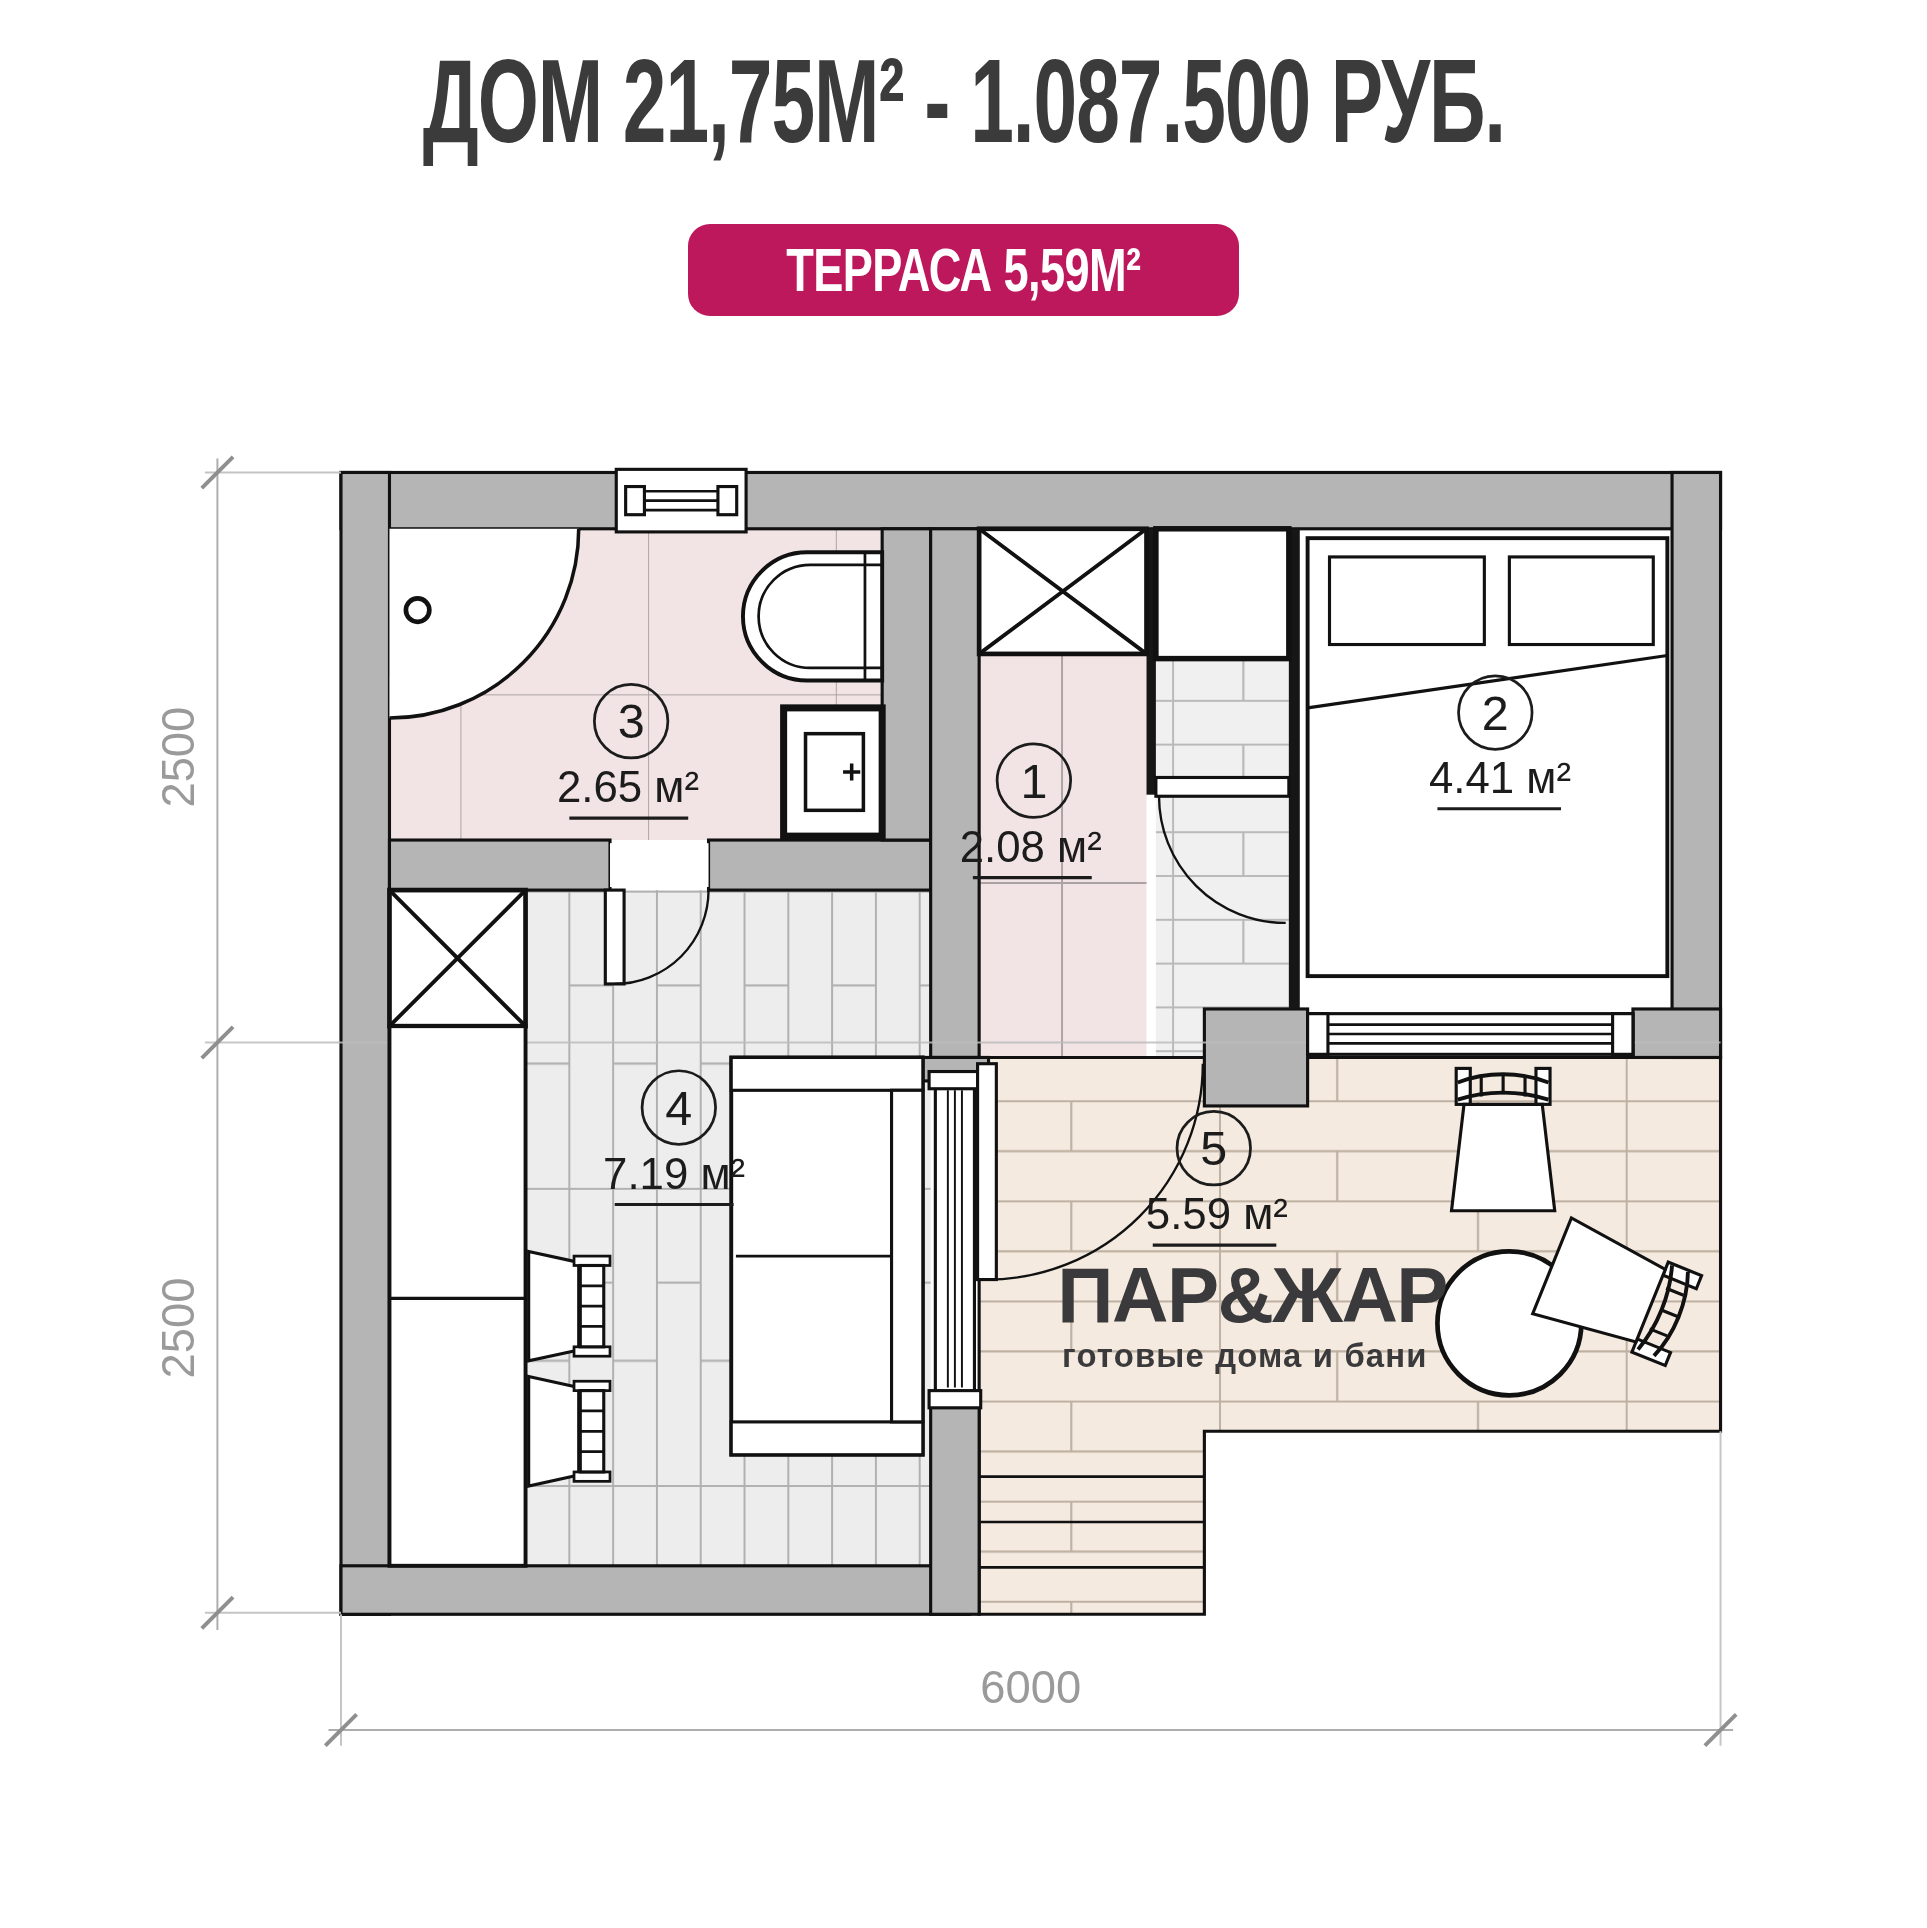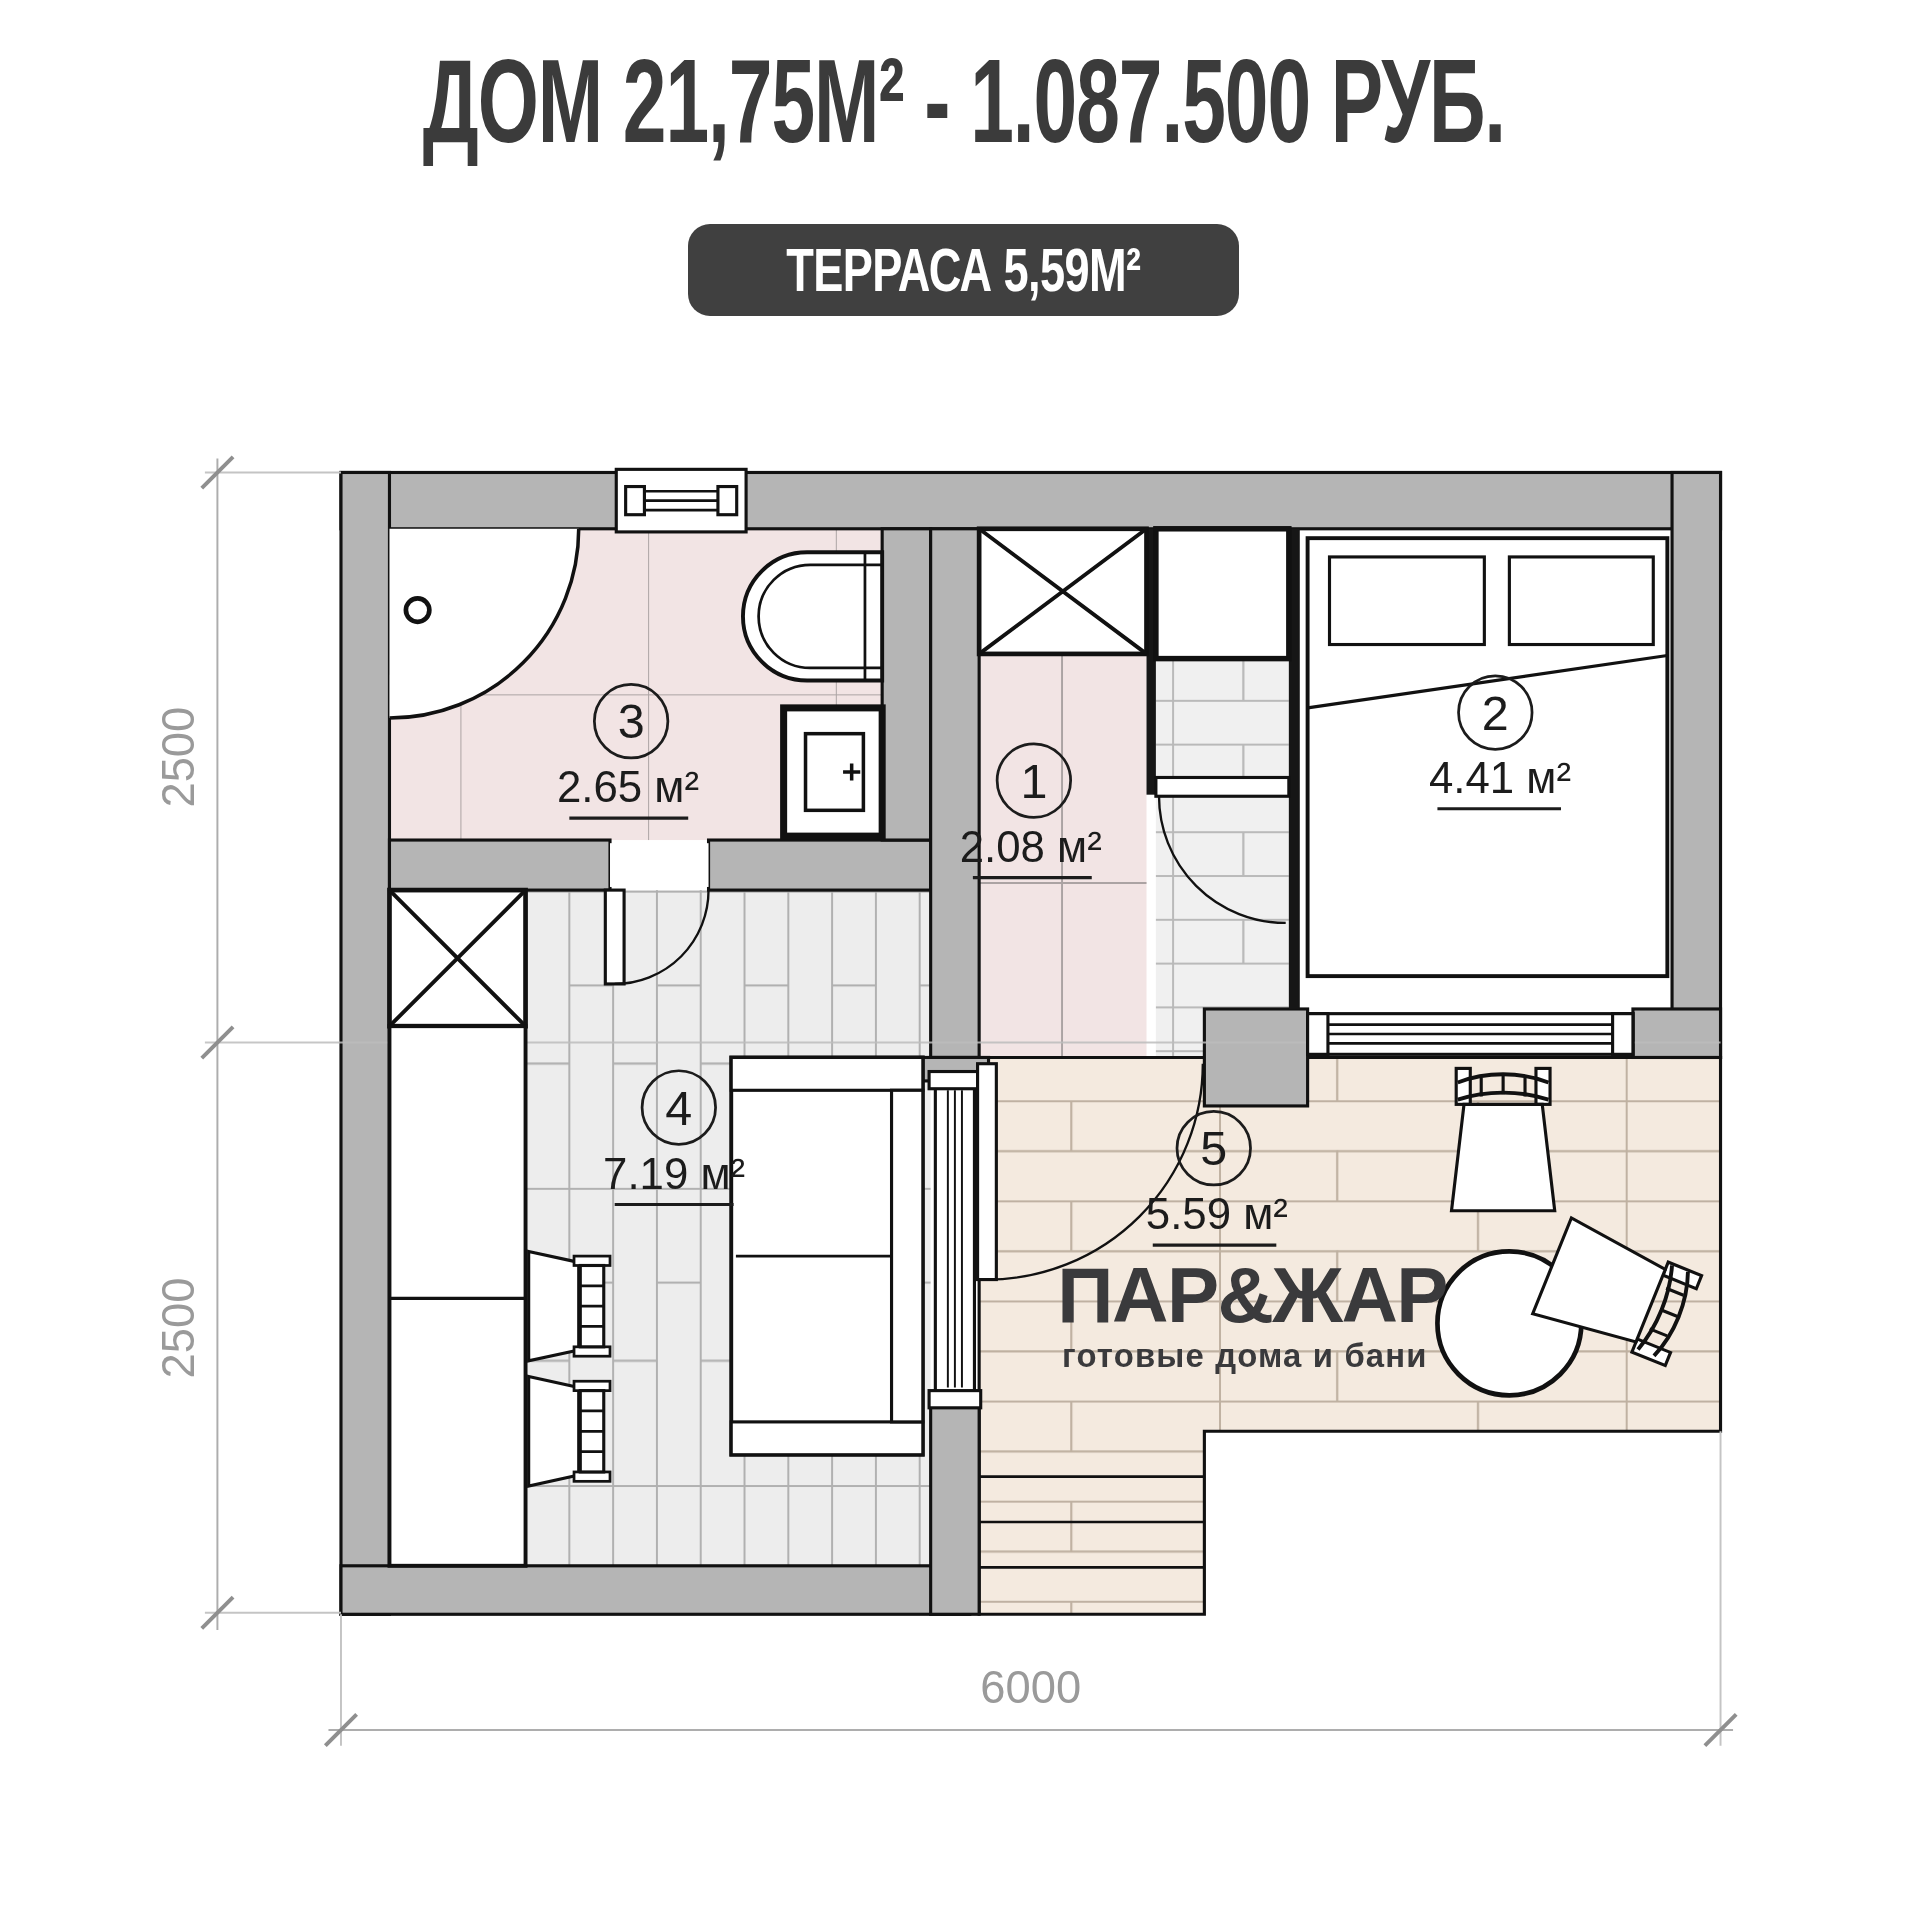--- a/index.html
+++ b/index.html
@@ -4,21 +4,21 @@
 <style>
   html,body{margin:0;padding:0;background:#fff;}
   body{width:1927px;height:1928px;position:relative;overflow:hidden;
        font-family:"Liberation Sans",sans-serif;}
   .header{position:absolute;top:30px;left:0;width:100%;text-align:center;}
   .title{display:inline-block;font-size:119px;font-weight:800;color:#3b3b3b;
          letter-spacing:-1.6px;transform:scaleX(.66);transform-origin:center;
          white-space:nowrap;line-height:1.2;}
   .badges{position:absolute;top:224px;left:0;width:100%;display:flex;
           justify-content:center;gap:39px;}
-  .badge{background:#404040;border-radius:22px;color:#fff;height:92px;
+  .badge{background:#be185d;border-radius:22px;color:#fff;height:92px;
          display:flex;align-items:center;justify-content:center;
          padding:0 36px;}
   .badge span{display:inline-block;font-size:61px;font-weight:800;
          letter-spacing:-0.8px;transform:scaleX(.74);white-space:nowrap;}
   svg{position:absolute;left:0;top:0;}
   text{font-family:"Liberation Sans",sans-serif;}
   .dimtxt{fill:#9a9a9a;font-size:58px;}
   .roomnum{fill:#1c1c1c;font-size:62px;}
   .areatxt{fill:#1c1c1c;font-size:56px;font-weight:500;}
   .brand{fill:#3a3a3c;font-size:100px;font-weight:700;letter-spacing:-2px;}

